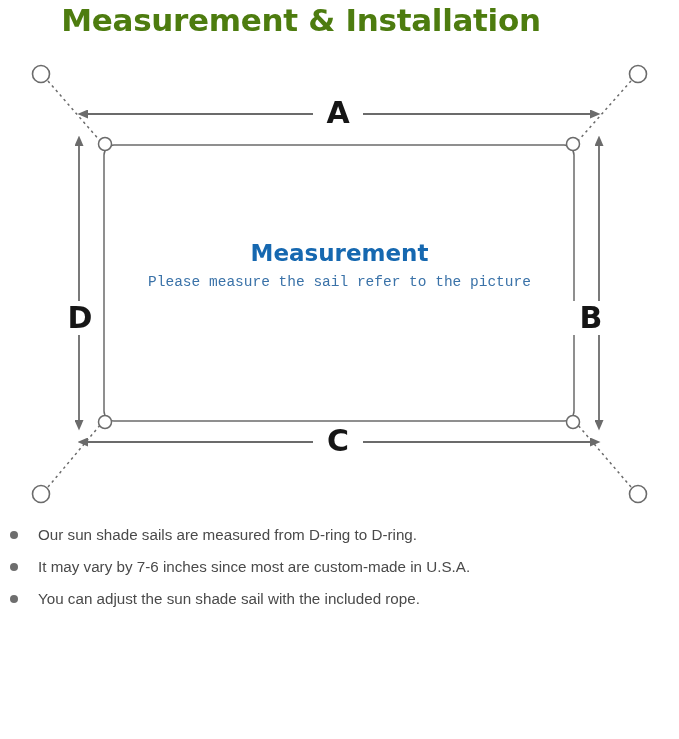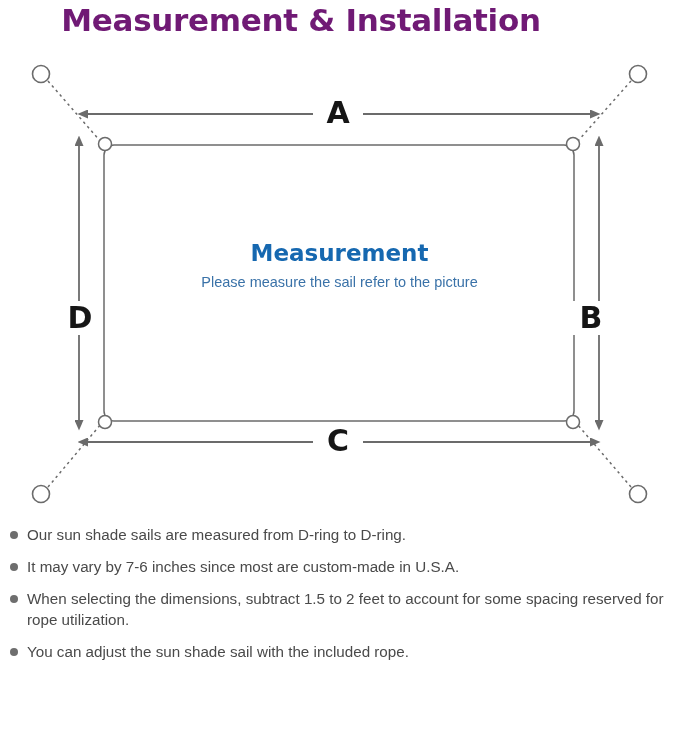--- a/index.html
+++ b/index.html
@@ -18,21 +18,21 @@
   
   #page-title {
     position: absolute;
     top: 0px;
     left: 0;
     width: 602px;
     text-align: center;
     font-family: "DejaVu Sans", sans-serif;
     font-size: 31px;
     font-weight: bold;
-    color: #701a75;
+    color: #4d7c0f;
     letter-spacing: -0.3px;
     line-height: 40px;
     white-space: nowrap;
   }
 
   
   #diagram {
     position: absolute;
     top: 46px;
     left: 0;
@@ -63,21 +63,21 @@
     font-weight: bold;
     color: #1668b0;
     white-space: nowrap;
   }
   #center-subtitle {
     position: absolute;
     left: 0;
     top: 228px;
     width: 679px;
     text-align: center;
-    font-family: Liberation Sans, sans-serif;
+    font-family: Liberation Mono, monospace;
     font-size: 14.5px;
     color: #3a72a8;
     white-space: nowrap;
   }
 
   
   .dim-letter {
     position: absolute;
     font-family: "DejaVu Sans", sans-serif;
     font-weight: bold;
@@ -95,21 +95,21 @@
 
   
   #notes {
     position: absolute;
     left: 0;
     top: 524px;
     width: 679px;
   }
   .note-item {
     position: relative;
-    padding-left: 27px;
+    padding-left: 38px;
     margin-bottom: 11px;
     font-family: "Liberation Sans", sans-serif;
     font-size: 15.2px;
     line-height: 21px;
     color: #4a4a4a;
   }
   .note-bullet {
     position: absolute;
     left: 10px;
     top: 7px;
@@ -192,24 +192,20 @@
   <div class="note-item">
     <span class="note-bullet"></span>
     <span class="note-text">Our sun shade sails are measured from D-ring to D-ring.</span>
   </div>
 
   <div class="note-item">
     <span class="note-bullet"></span>
     <span class="note-text">It may vary by 7-6 inches since most are custom-made in U.S.A.</span>
   </div>
 
-  <div class="note-item">
-    <span class="note-bullet"></span>
-    <span class="note-text">When selecting the dimensions, subtract 1.5 to 2 feet to account for some spacing reserved for rope utilization.</span>
-  </div>
 
   <div class="note-item">
     <span class="note-bullet"></span>
     <span class="note-text">You can adjust the sun shade sail with the included rope.</span>
   </div>
 
 
 </div>
 
 </body></html>

